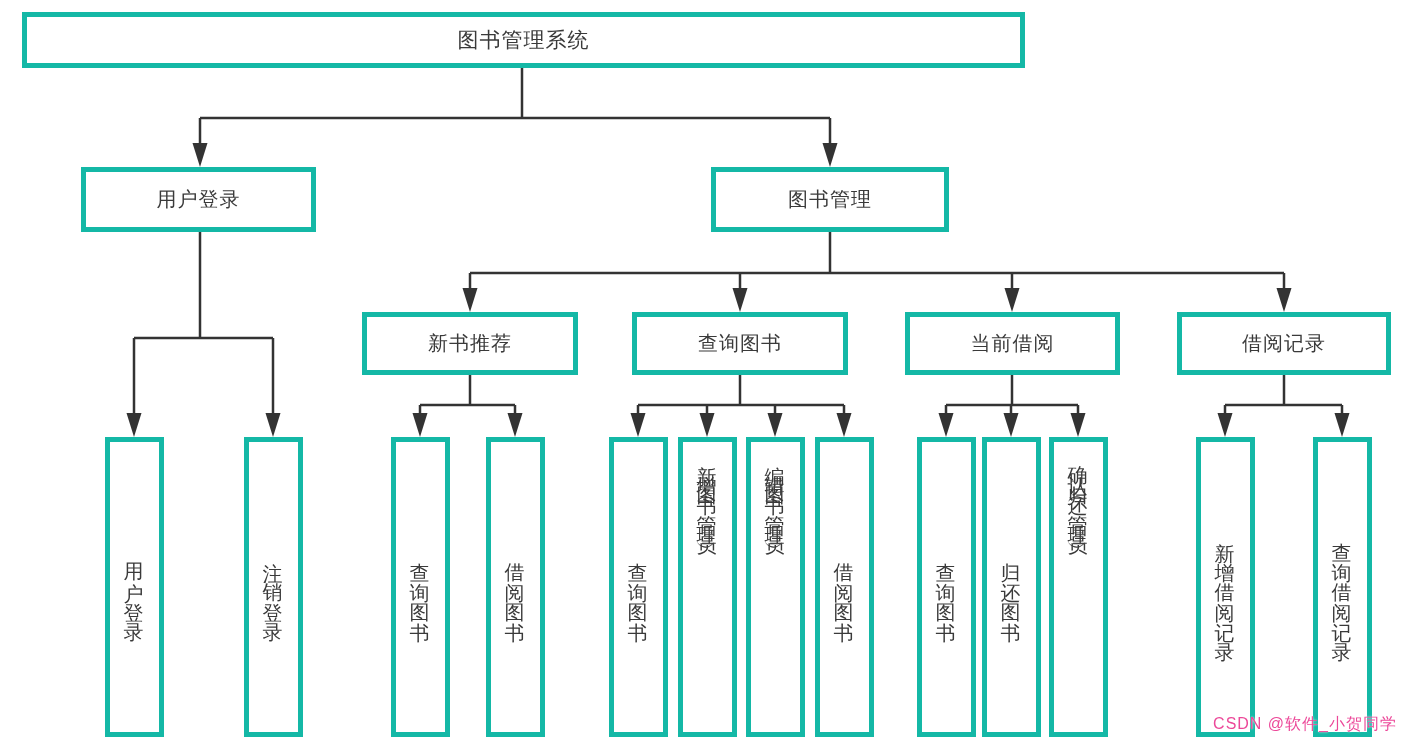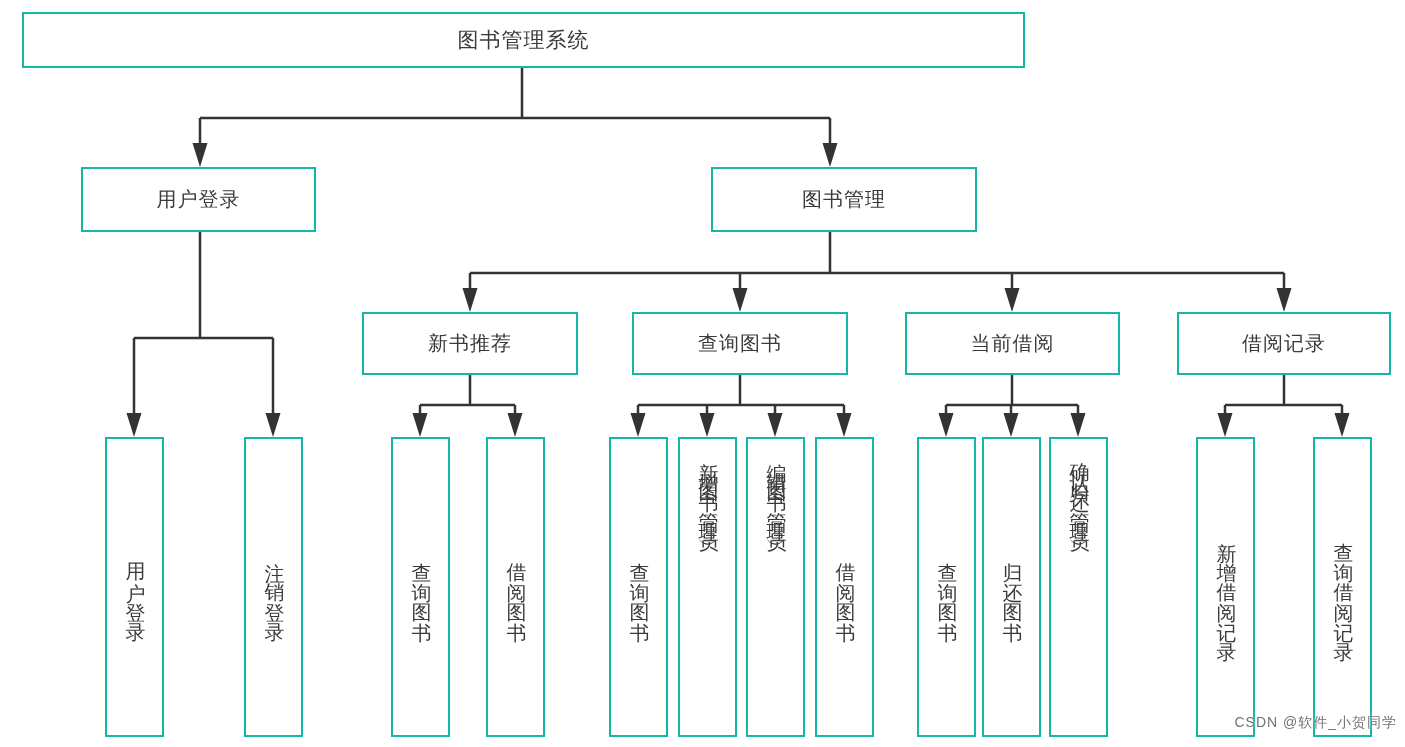--- a/index.html
+++ b/index.html
@@ -7,25 +7,24 @@
     position:relative;
     width:1405px;height:747px;
     background:#ffffff;
     font-family:"Liberation Sans","DejaVu Sans",sans-serif;
     overflow:hidden;
   }
   .wires{position:absolute;left:0;top:0;width:1405px;height:747px;}
   .node{
     position:absolute;
     box-sizing:border-box;
-    border:2px solid #14b8a6;
+    border:5px solid #14b8a6;
     background:#ffffff;
     display:flex;align-items:center;justify-content:center;
     color:#3a3a3a;
-    font-family:Liberation Mono, monospace;
   }
   .node .lbl{
     font-size:20px;
     letter-spacing:1px;
     white-space:nowrap;
   }
   .root .lbl{font-size:21px;}
   .leaf{align-items:center;}
   .leaf .lbl{
     writing-mode:vertical-lr;
@@ -35,22 +34,22 @@
     white-space:normal;
   }
   .leaf.long{align-items:flex-start;}
   .leaf.long .lbl{
     letter-spacing:10px;
     padding-top:8px;
   }
   .watermark{
     position:absolute;
     right:8px;top:714px;
-    font-size:14px;
-    color:#737373;
+    font-size:16px;
+    color:#ec4899;
     letter-spacing:1px;
     text-shadow:0 0 2px #ffffff;
     white-space:nowrap;
   }
 </style>
 </head>
 <body>
 
 <div class="canvas">
 
@@ -127,21 +126,21 @@
     </g>
   </svg>
 
   <div class="node root" style="left:22px;top:12px;width:1003px;height:56px;">
     <span class="lbl">图书管理系统</span>
   </div>
 
   <div class="node" style="left:81px;top:167px;width:235px;height:65px;">
     <span class="lbl">用户登录</span>
   </div>
-  <div class="node" style="left:711px;top:167px;width:266px;height:65px;">
+  <div class="node" style="left:711px;top:167px;width:238px;height:65px;">
     <span class="lbl">图书管理</span>
   </div>
 
   <div class="node" style="left:362px;top:312px;width:216px;height:63px;justify-content:center;">
     <span class="lbl">新书推荐</span>
   </div>
   <div class="node" style="left:632px;top:312px;width:216px;height:63px;">
     <span class="lbl">查询图书</span>
   </div>
   <div class="node" style="left:1177px;top:312px;width:214px;height:63px;">

